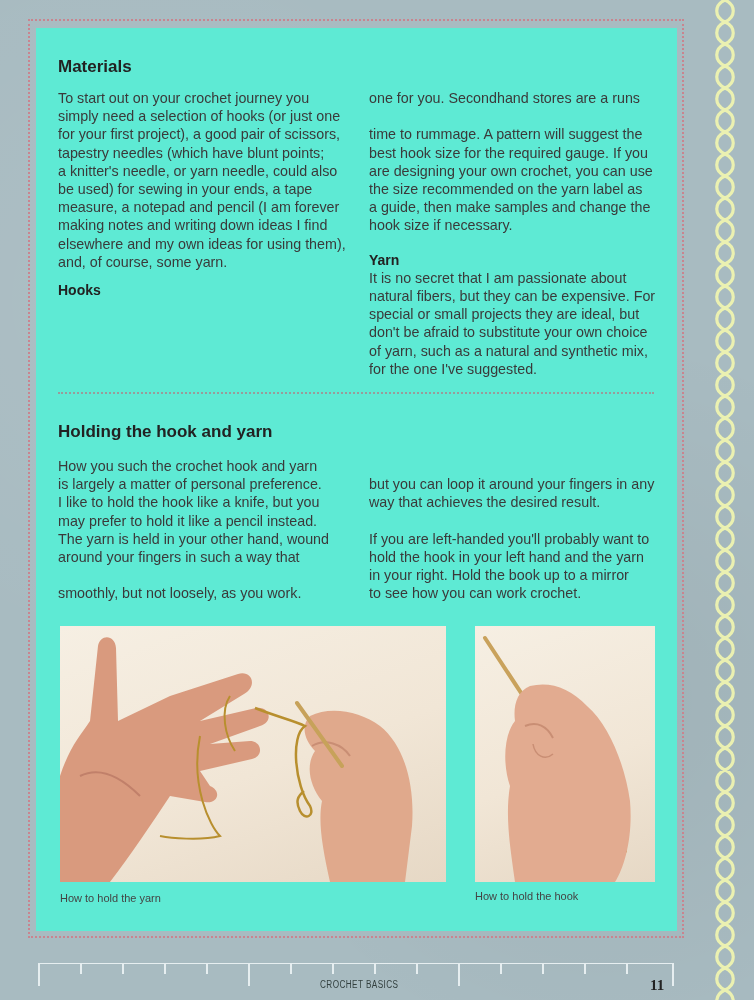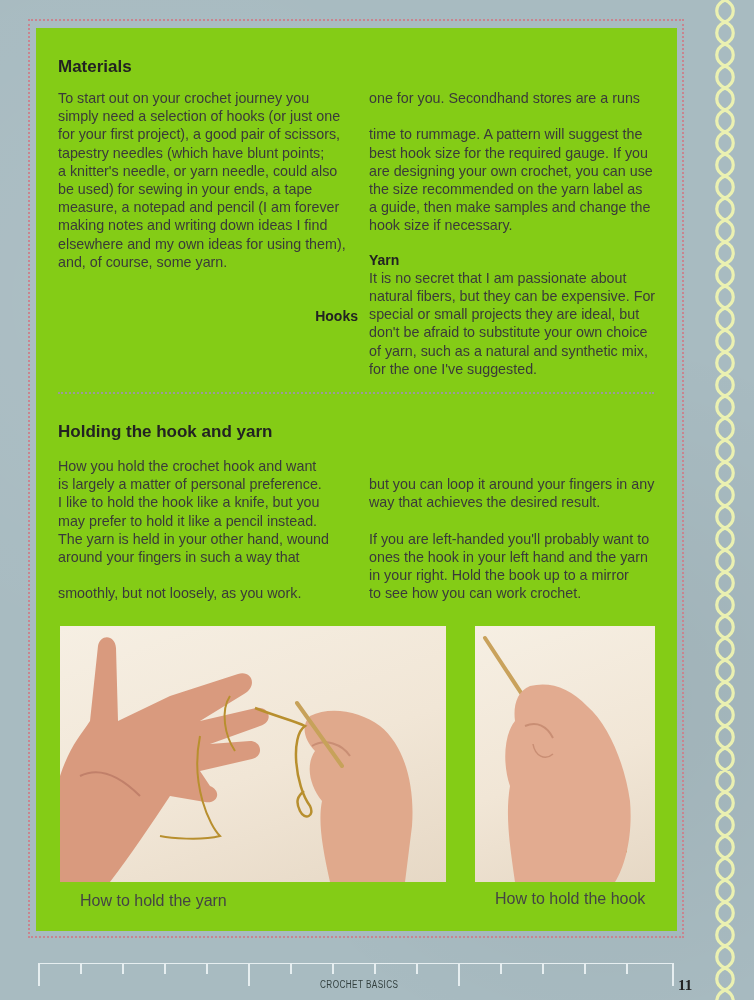--- a/index.html
+++ b/index.html
@@ -13,51 +13,51 @@
     background:
       radial-gradient(circle at 20% 30%, rgba(255,255,255,0.06), transparent 40%),
       radial-gradient(circle at 80% 70%, rgba(0,0,0,0.05), transparent 40%);
   }
   .red-frame {
     position:absolute; left:28px; top:19px; width:656px; height:919px;
     border:2px dotted #c9848f; box-sizing:border-box;
   }
   .panel {
     position:absolute; left:36px; top:28px; width:641px; height:903px;
-    background:#84cc16;
+    background:#5eead4;
   }
   .col { position:absolute; color:#3a3a3a; font-size:14.3px; line-height:18.2px; }
   h2 { margin:0; font-size:17px; font-weight:bold; color:#222; position:absolute; }
   h3 { margin:0; font-size:14px; font-weight:bold; color:#222; }
   p { margin:0; }
   .divider {
     position:absolute; left:22px; width:596px; top:364px;
     border-top:2px dotted #9a9a9a; height:0;
   }
   .photo {
     position:absolute; overflow:hidden;
     background:linear-gradient(160deg,#f6efe3 0%,#f1e6d6 55%,#e6d8c5 100%);
   }
-  .caption { position:absolute; font-size:16px; color:#444;margin-left:20px; }
+  .caption { position:absolute; font-size:11px; color:#444; }
   .chain {
     position:absolute; left:708px; top:0; width:34px; height:1000px;
   }
   .ruler {
     position:absolute; left:38px; top:963px; width:636px; height:22px;
     border-top:1.5px solid #e6eef0;
   }
   .tick { position:absolute; top:0; width:1.5px; background:#e6eef0; }
   .footer-title {
     position:absolute; left:320px; top:979px; font-size:10px; letter-spacing:0.5px;
     color:#33403f; font-family:"Liberation Sans Narrow","Liberation Sans", sans-serif;
     transform:scaleX(0.82); transform-origin:left;
   }
   .page-num {
     position:absolute; left:650px; top:977px; font-size:15px; font-weight:bold;
-    font-family:"Liberation Serif", serif; color:#222;margin-left:28px;
+    font-family:"Liberation Serif", serif; color:#222;
   }
 </style>
 </head>
 <body>
 
 <div class="bg-noise"></div>
 
 <svg class="chain" viewBox="0 0 34 1000" preserveAspectRatio="none">
   <g fill="none" stroke="#eef3b0" stroke-width="3.2" opacity="0.95">
     <path id="chainpath" d="M17,0 C6,5 6,17 17,22 C28,17 28,5 17,0 M17,22 C6,27 6,39 17,44 C28,39 28,27 17,22 M17,44 C6,49 6,61 17,66 C28,61 28,49 17,44 M17,66 C6,71 6,83 17,88 C28,83 28,71 17,66 M17,88 C6,93 6,105 17,110 C28,105 28,93 17,88 M17,110 C6,115 6,127 17,132 C28,127 28,115 17,110 M17,132 C6,137 6,149 17,154 C28,149 28,137 17,132 M17,154 C6,159 6,171 17,176 C28,171 28,159 17,154 M17,176 C6,181 6,193 17,198 C28,193 28,181 17,176 M17,198 C6,203 6,215 17,220 C28,215 28,203 17,198 M17,220 C6,225 6,237 17,242 C28,237 28,225 17,220 M17,242 C6,247 6,259 17,264 C28,259 28,247 17,242 M17,264 C6,269 6,281 17,286 C28,281 28,269 17,264 M17,286 C6,291 6,303 17,308 C28,303 28,291 17,286 M17,308 C6,313 6,325 17,330 C28,325 28,313 17,308 M17,330 C6,335 6,347 17,352 C28,347 28,335 17,330 M17,352 C6,357 6,369 17,374 C28,369 28,357 17,352 M17,374 C6,379 6,391 17,396 C28,391 28,379 17,374 M17,396 C6,401 6,413 17,418 C28,413 28,401 17,396 M17,418 C6,423 6,435 17,440 C28,435 28,423 17,418 M17,440 C6,445 6,457 17,462 C28,457 28,445 17,440 M17,462 C6,467 6,479 17,484 C28,479 28,467 17,462 M17,484 C6,489 6,501 17,506 C28,501 28,489 17,484 M17,506 C6,511 6,523 17,528 C28,523 28,511 17,506 M17,528 C6,533 6,545 17,550 C28,545 28,533 17,528 M17,550 C6,555 6,567 17,572 C28,567 28,555 17,550 M17,572 C6,577 6,589 17,594 C28,589 28,577 17,572 M17,594 C6,599 6,611 17,616 C28,611 28,599 17,594 M17,616 C6,621 6,633 17,638 C28,633 28,621 17,616 M17,638 C6,643 6,655 17,660 C28,655 28,643 17,638 M17,660 C6,665 6,677 17,682 C28,677 28,665 17,660 M17,682 C6,687 6,699 17,704 C28,699 28,687 17,682 M17,704 C6,709 6,721 17,726 C28,721 28,709 17,704 M17,726 C6,731 6,743 17,748 C28,743 28,731 17,726 M17,748 C6,753 6,765 17,770 C28,765 28,753 17,748 M17,770 C6,775 6,787 17,792 C28,787 28,775 17,770 M17,792 C6,797 6,809 17,814 C28,809 28,797 17,792 M17,814 C6,819 6,831 17,836 C28,831 28,819 17,814 M17,836 C6,841 6,853 17,858 C28,853 28,841 17,836 M17,858 C6,863 6,875 17,880 C28,875 28,863 17,858 M17,880 C6,885 6,897 17,902 C28,897 28,885 17,880 M17,902 C6,907 6,919 17,924 C28,919 28,907 17,902 M17,924 C6,929 6,941 17,946 C28,941 28,929 17,924 M17,946 C6,951 6,963 17,968 C28,963 28,951 17,946 M17,968 C6,973 6,985 17,990 C28,985 28,973 17,968 M17,990 C6,995 6,1007 17,1012 C28,1007 28,995 17,990 "></path>
@@ -76,21 +76,21 @@
       <span>simply need a selection of hooks (or just one</span><br>
       <span>for your first project), a good pair of scissors,</span><br>
       <span>tapestry needles (which have blunt points;</span><br>
       <span>a knitter's needle, or yarn needle, could also</span><br>
       <span>be used) for sewing in your ends, a tape</span><br>
       <span>measure, a notepad and pencil (I am forever</span><br>
       <span>making notes and writing down ideas I find</span><br>
       <span>elsewhere and my own ideas for using them),</span><br>
       <span>and, of course, some yarn.</span>
     </p>
-    <h3 style="margin-top:36px;text-align:right;">Hooks</h3>
+    <h3 style="margin-top:10px;">Hooks</h3>
   </div>
 
   <div class="col" style="left:333px; top:61px; width:300px;">
     <p>
       <span>one for you. Secondhand stores are a runs</span><br>
       <br>
       <span>time to rummage. A pattern will suggest the</span><br>
       <span>best hook size for the required gauge. If you</span><br>
       <span>are designing your own crochet, you can use</span><br>
       <span>the size recommended on the yarn label as</span><br>
@@ -107,40 +107,40 @@
       <span>for the one I've suggested.</span>
     </p>
   </div>
 
   <div class="divider"></div>
 
   <h2 style="left:22px; top:394px;">Holding the hook and yarn</h2>
 
   <div class="col" style="left:22px; top:429px; width:300px;">
     <p>
-      <span>How you hold the crochet hook and want</span><br>
+      <span>How you such the crochet hook and yarn</span><br>
       <span>is largely a matter of personal preference.</span><br>
       <span>I like to hold the hook like a knife, but you</span><br>
       <span>may prefer to hold it like a pencil instead.</span><br>
       <span>The yarn is held in your other hand, wound</span><br>
       <span>around your fingers in such a way that</span><br>
       <br>
       <span>smoothly, but not loosely, as you work.</span>
     </p>
   </div>
 
   <div class="col" style="left:333px; top:429px; width:300px;">
     <p>
       <br>
       <span>but you can loop it around your fingers in any</span><br>
       <span>way that achieves the desired result.</span>
     </p>
     <p style="margin-top:18px;">
       <span>If you are left-handed you'll probably want to</span><br>
-      <span>ones the hook in your left hand and the yarn</span><br>
+      <span>hold the hook in your left hand and the yarn</span><br>
       <span>in your right. Hold the book up to a mirror</span><br>
       <span>to see how you can work crochet.</span>
     </p>
   </div>
 
   <div class="photo" style="left:24px; top:598px; width:386px; height:256px;">
     <svg width="386" height="256" viewBox="0 0 386 256">
 
       <path d="M0,256 L0,150 C10,120 20,110 30,95 L38,20 C40,8 55,8 56,22 L58,95 L110,70 L178,48 C192,44 198,60 184,68 L140,95 L196,82 C210,80 214,96 200,100 L150,118 L190,115 C202,115 204,130 192,133 L140,145 L150,160 C162,165 158,178 145,176 L110,170 C90,200 70,230 50,256 Z" fill="#d99a7e"></path>
       <path d="M20,150 C40,140 60,150 80,170" stroke="#c1806a" stroke-width="2" fill="none"></path>

